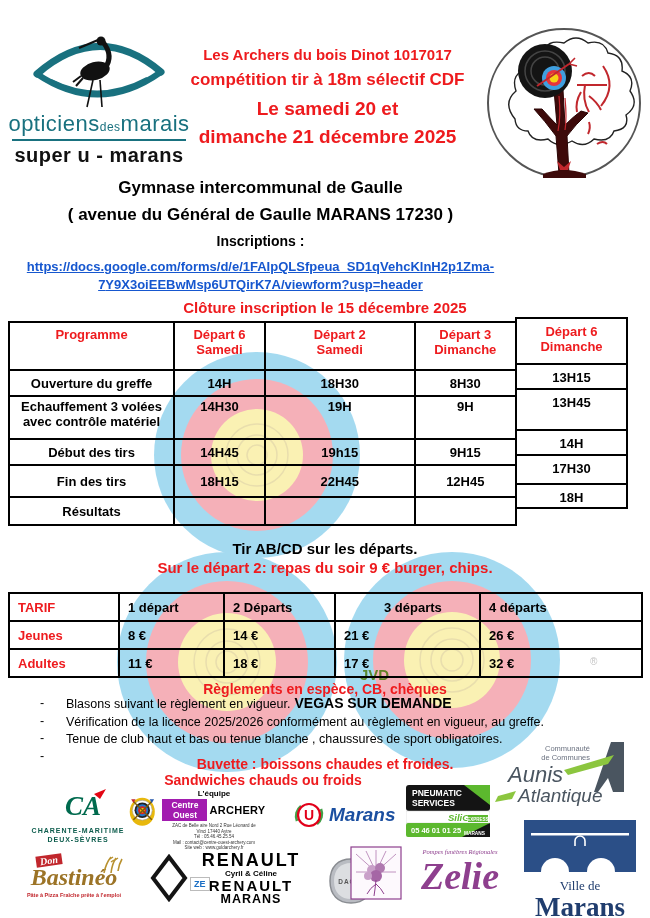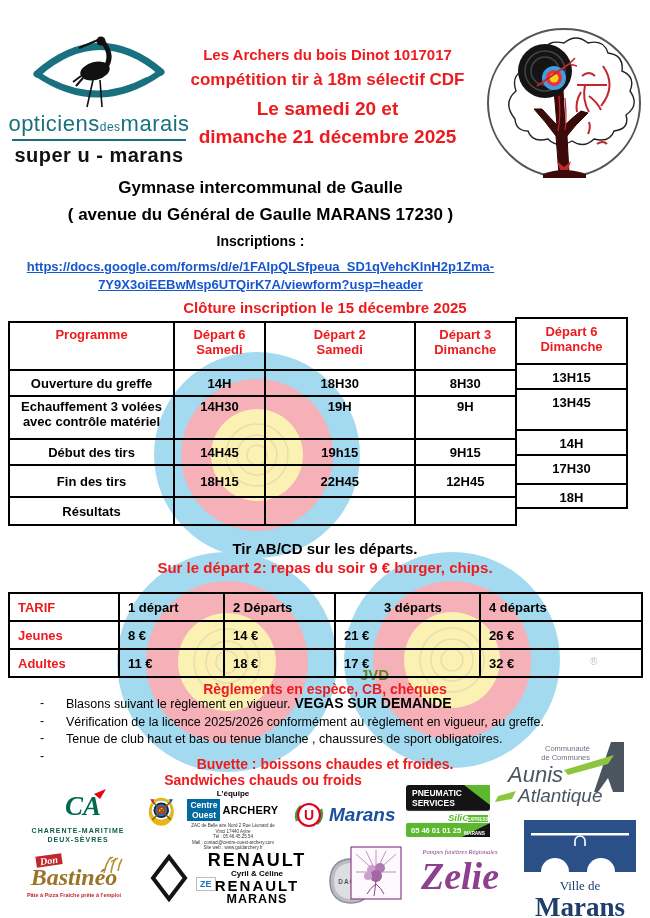--- a/index.html
+++ b/index.html
@@ -64,37 +64,37 @@
   .rules .ritem{display:flex;line-height:16.5px;}
   .rules .dash{width:26px;flex:0 0 26px;text-align:left;padding-left:6px;}
   .rules strong{font-size:14px;margin-left:4px;}
 
   .buv1{left:0;top:756px;width:650px;text-align:center;font-size:14px;font-weight:bold;color:#ee1b1e;}
   .buv2{left:0;top:772px;width:526px;text-align:center;font-size:14px;font-weight:bold;color:#ee1b1e;}
 
   
   .spon{position:absolute;margin-top:14px;}
   .ca{left:28px;top:774px;width:100px;height:62px;}
-  .coa{left:148px;top:775px;width:130px;height:62px;display:flex;gap:12px;}
+  .coa{left:129px;top:775px;width:130px;height:62px;display:flex;gap:12px;}
   .coa-txt{text-align:center;width:90px;}
   .coa-equipe{font-size:8px;font-weight:bold;}
   .coa-line{display:flex;align-items:center;justify-content:center;gap:2px;margin-top:1px;}
-  .coa-red{background:#0369a1;color:#fff;font-weight:bold;font-size:8.5px;padding:1px 3px;}
+  .coa-red{background:#a21caf;color:#fff;font-weight:bold;font-size:8.5px;padding:1px 9px;}
   .coa-arch{font-weight:bold;font-size:11px;letter-spacing:.3px;}
   .coa-small{font-size:4.5px;line-height:5.5px;color:#333;margin-top:2px;}
   .umarans{left:294px;top:784px;width:130px;height:34px;display:flex;align-items:center;gap:5px;}
   .umarans .mname{font-size:19px;font-weight:bold;font-style:italic;color:#1b4fa0;}
   .pneu{left:406px;top:771px;width:84px;height:52px;}
   .aunis{left:494px;top:726px;width:150px;height:66px;}
   .bast{left:22px;top:841px;width:104px;height:55px;text-align:center;}
   .bast-name{font-family:"Liberation Serif",serif;font-style:italic;font-weight:bold;font-size:24px;color:#9c7427;line-height:24px;}
   .bast-don{position:absolute;left:14px;top:0px;background:#c1272d;color:#fff;font-family:"Liberation Serif",serif;
      font-style:italic;font-size:10px;font-weight:bold;padding:0 4px;transform:rotate(-8deg);}
   .bast-tag{font-size:5.5px;color:#c1272d;font-weight:bold;margin-top:3px;}
-  .renault{left:150px;top:835px;width:172px;height:58px;display:flex;align-items:center;gap:6px;}
+  .renault{left:150px;top:835px;width:172px;height:58px;display:flex;align-items:center;}
   .ren-txt{position:relative;text-align:center;width:126px;}
   .ren-brand{font-size:18px;font-weight:bold;letter-spacing:2px;line-height:18px;}
   .ren-sub{font-size:8px;font-weight:bold;line-height:9px;}
   .ren-name{font-size:15px;font-weight:bold;letter-spacing:2px;line-height:15px;}
   .ren-city{font-size:12.5px;font-weight:bold;letter-spacing:1px;line-height:13px;}
   .ze{position:absolute;left:2px;top:26px;border:1px solid #bbb;color:#1b6fc4;font-weight:bold;font-size:9px;
       padding:1px 3px;background:#fff;}
   .dacia{left:328px;top:843px;width:46px;height:48px;}
   .zelie{left:350px;top:832px;width:164px;height:72px;}
   .zel-top{position:absolute;left:56px;top:2px;width:108px;text-align:center;font-family:"Liberation Serif",serif;

